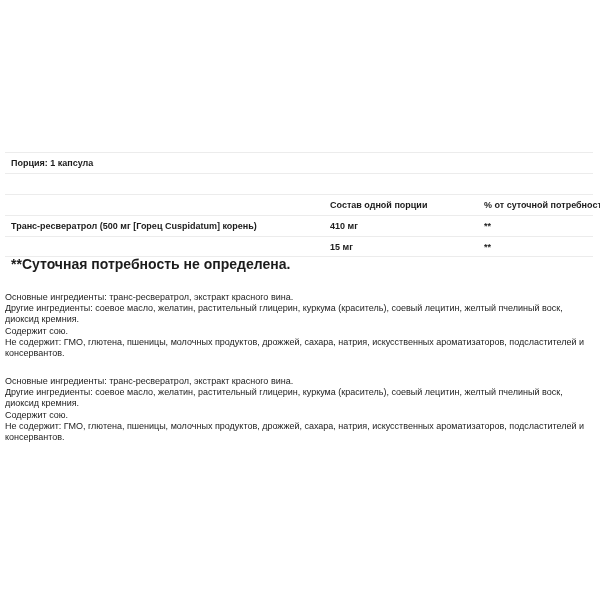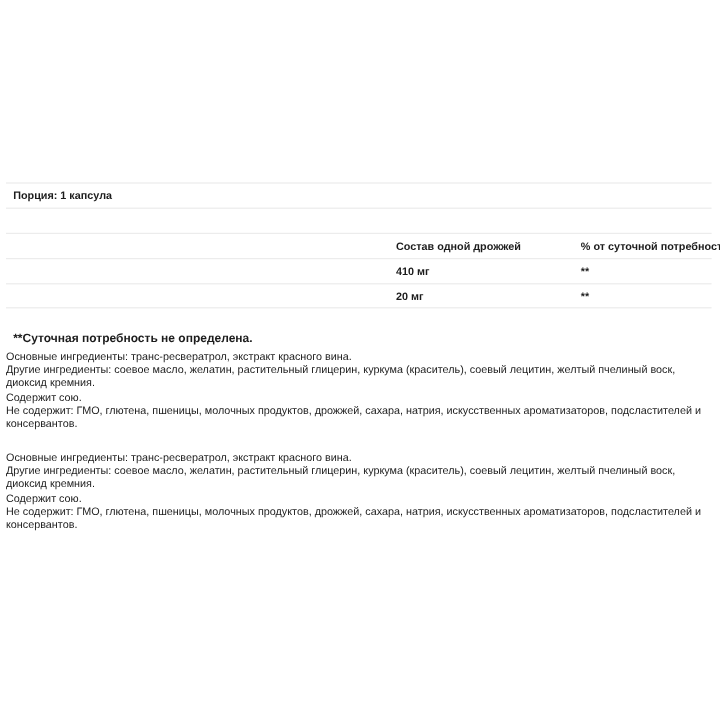--- a/index.html
+++ b/index.html
@@ -14,45 +14,46 @@
     }
     .row {
       position: relative; height: 21px; border-top: 1px solid #ececec;
       box-sizing: border-box;
     }
     .row.last { border-bottom: 1px solid #ececec; }
     .cell { position: absolute; top: 5px; white-space: nowrap; }
     .c1 { left: 6px; }
     .c2 { left: 325px; }
     .c3 { left: 460px; margin-left: 19px; }
-    .note { position: absolute; left: 11px; top: 277px; font-size: 10px; font-weight: bold; }
+    .note { position: absolute; left: 11px; top: 256px; font-size: 14px; font-weight: bold; }
     .block {
       position: absolute; left: 5px; width: 585px;
       font-size: 9px; font-weight: normal; line-height: 11.2px;
     }
     .block p { margin: 0; }
   </style>
 </head>
 <body>
 
 <div class="facts">
   <div class="row">
     <span class="cell c1">Порция: 1 капсула</span>
   </div>
   <div class="row"></div>
   <div class="row">
-    <span class="cell c2">Состав одной дрожжей</span>
+    <span class="cell c2">Состав одной порции</span>
     <span class="cell c3">% от суточной потребности</span>
   </div>
   <div class="row">
+    <span class="cell c1">Транс-ресвератрол (500 мг [Горец Cuspidatum] корень)</span>
     <span class="cell c2">410 мг</span>
     <span class="cell c3">**</span>
   </div>
   <div class="row last">
-    <span class="cell c2">20 мг</span>
+    <span class="cell c2">15 мг</span>
     <span class="cell c3">**</span>
   </div>
 </div>
 
 <div class="note">**Суточная потребность не определена.</div>
 
 <div class="block" style="top:292px;">
   <p>Основные ингредиенты: транс-ресвератрол, экстракт красного вина.</p>
   <p>Другие ингредиенты: соевое масло, желатин, растительный глицерин, куркума (краситель), соевый лецитин, желтый пчелиный воск, диоксид кремния.</p>
   <p>Содержит сою.</p>

